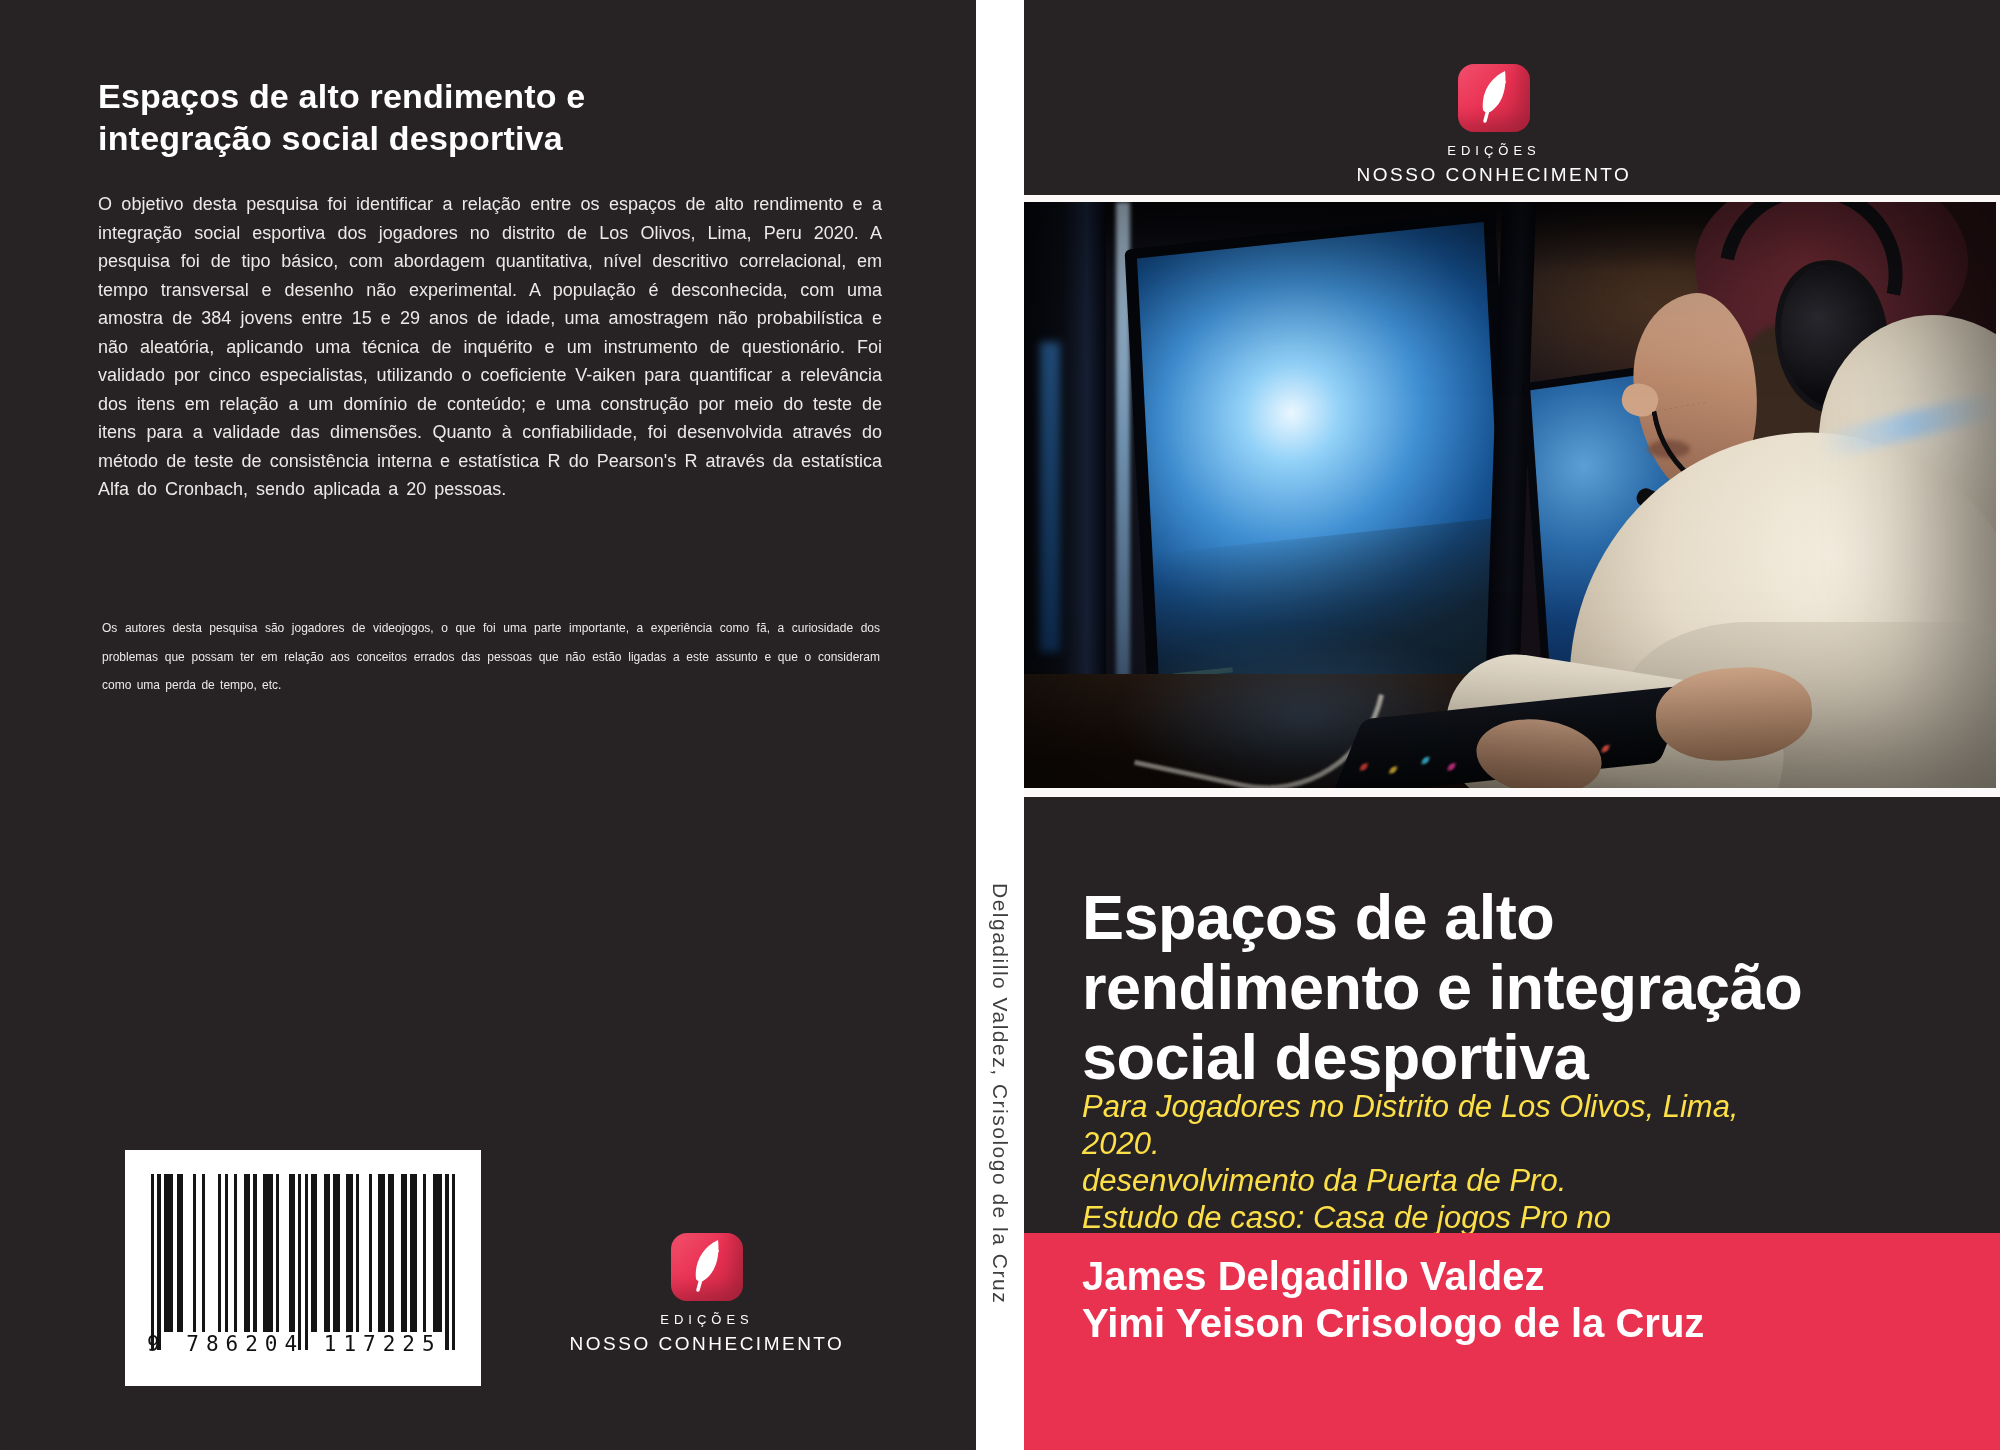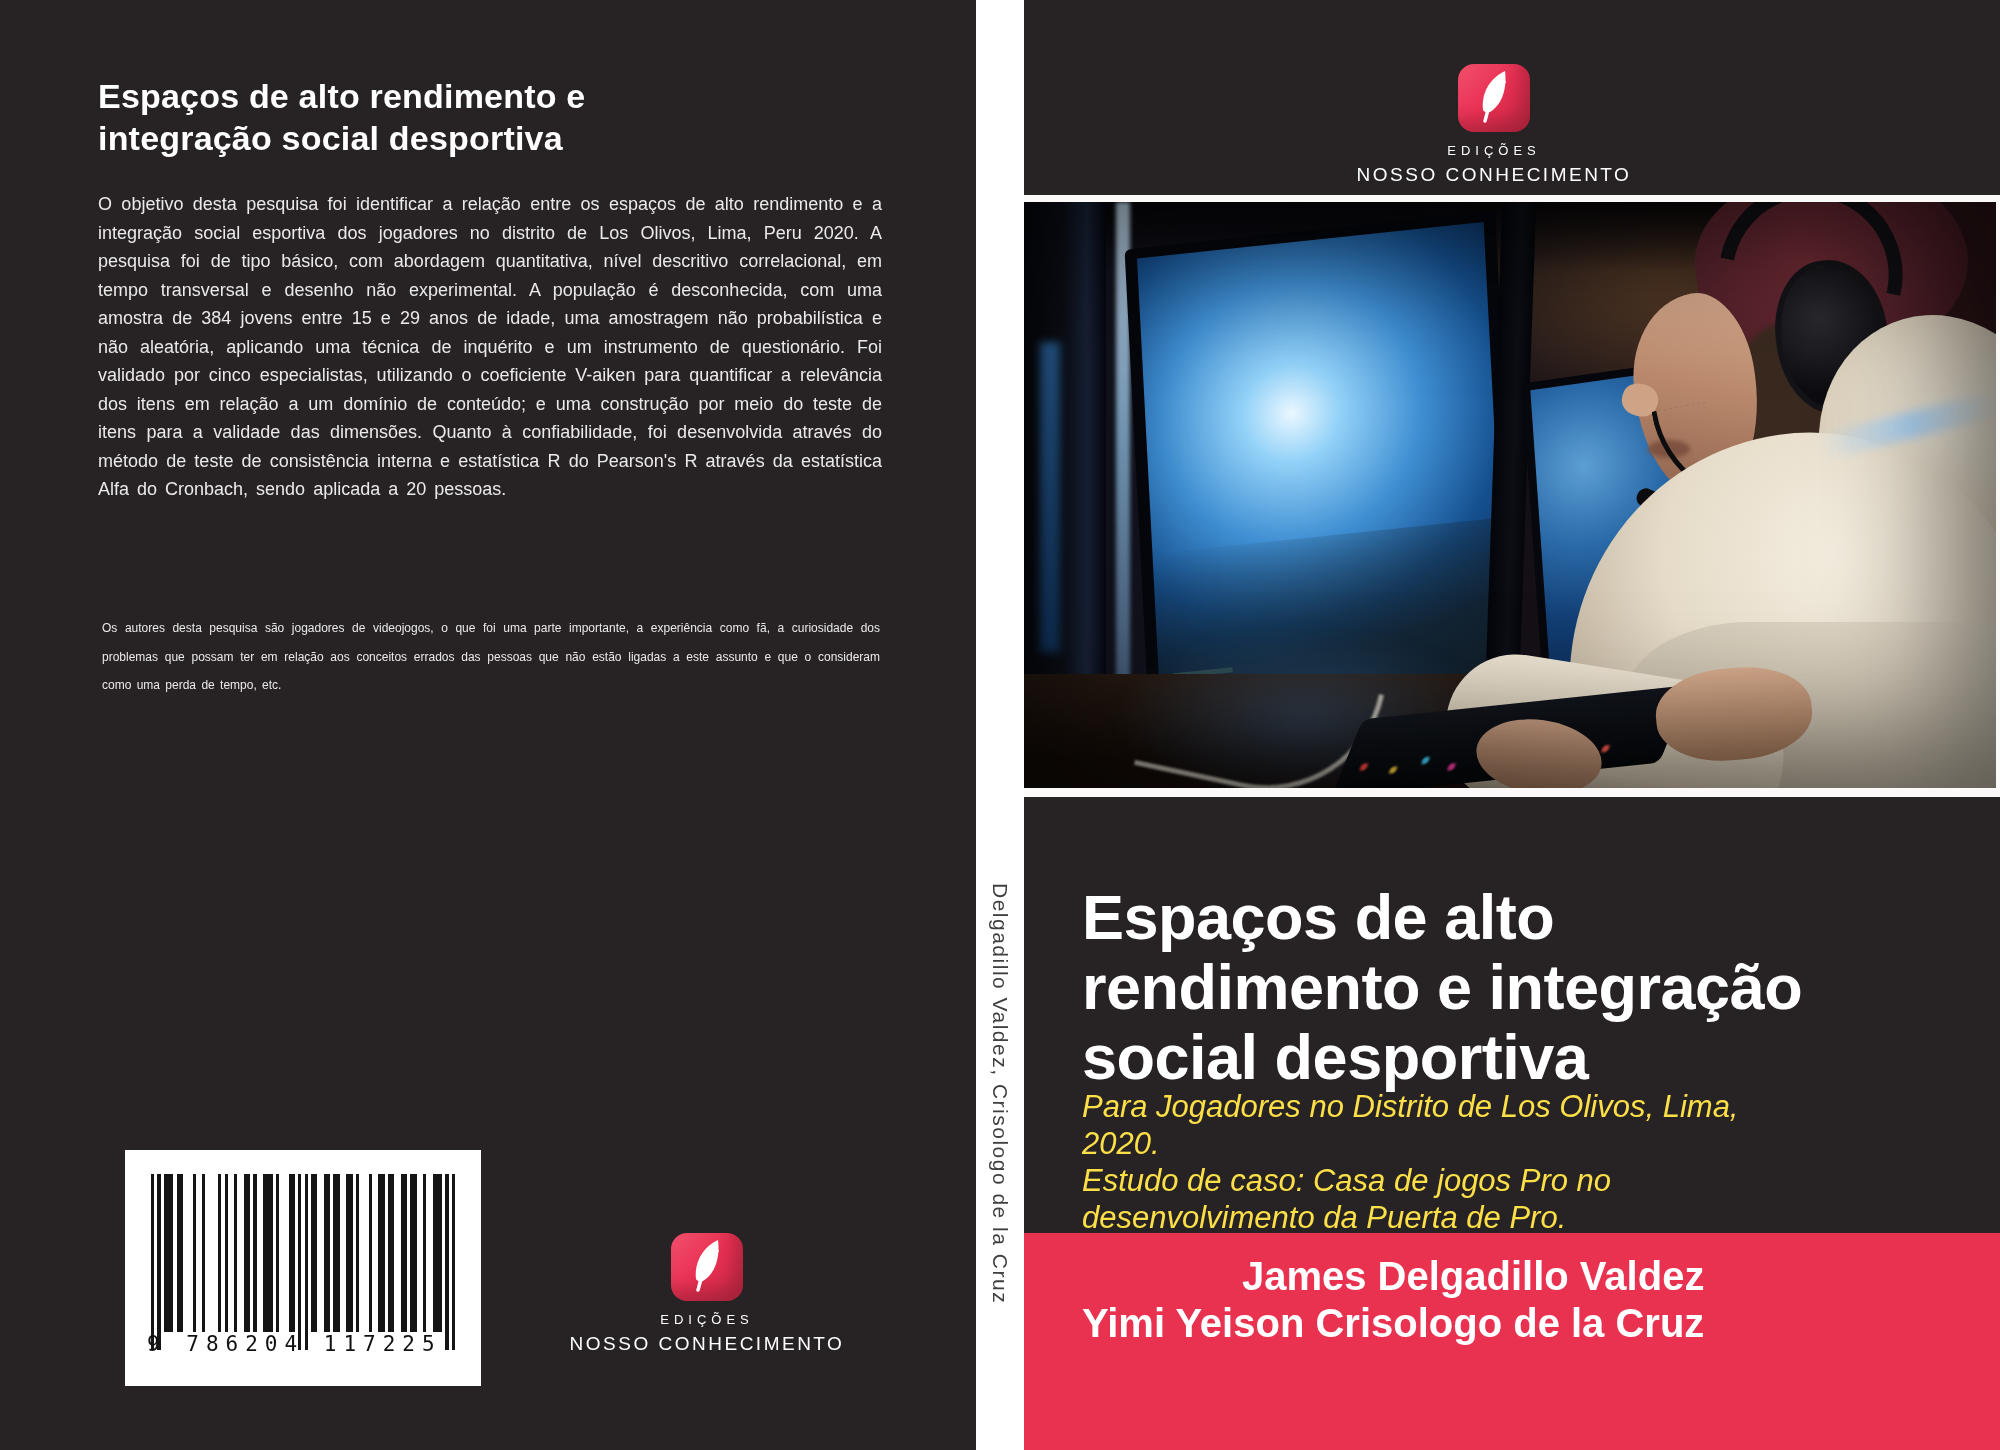--- a/index.html
+++ b/index.html
@@ -133,21 +133,21 @@
                152px 11px 0 #ff6a3e,186px 5px 0 #3e9aff,216px 11px 0 #ffdf6a,246px 7px 0 #ff5a4e;}
   .ph-vignette{left:0;top:0;width:100%;height:100%;box-shadow:inset 0 0 130px 40px rgba(0,0,0,.55);}
   .front-title{
     position:absolute;left:58px;top:830px;width:900px;
     font-size:63px;line-height:70px;font-weight:bold;color:#ffffff;letter-spacing:-.5px;
   }
   .front-subtitle{
     position:absolute;left:58px;top:1088px;width:880px;
     font-size:31px;line-height:37px;font-style:italic;color:#fde047;
   }
-  .red-band{position:absolute;left:0;top:1233px;width:976px;height:217px;background:#e93150;text-align:right;}
+  .red-band{position:absolute;left:0;top:1233px;width:976px;height:217px;background:#e93150;}
   .front-authors{position:absolute;left:58px;top:20px;font-size:40px;line-height:47px;font-weight:bold;color:#ffffff;}
 </style>
 </head>
 <body>
 
 <div class="book">
 
   <section class="back">
     <h1 class="back-title"><span>Espaços de alto rendimento e</span><br>
       <span>integração social desportiva</span>
@@ -277,22 +277,22 @@
     </div>
 
     <h2 class="front-title"><span>Espaços de alto</span><br>
       <span>rendimento e integração</span><br>
       <span>social desportiva</span>
     </h2>
 
     <div class="front-subtitle">
       <div>Para Jogadores no Distrito de Los Olivos, Lima,</div>
       <div>2020.</div>
+      <div>desenvolvimento da Puerta de Pro.</div>
       <div>Estudo de caso: Casa de jogos Pro no</div>
-      <div>desenvolvimento da Puerta de Pro.</div>
     </div>
 
     <div class="red-band">
       <div class="front-authors">
         <div>James Delgadillo Valdez</div>
         <div>Yimi Yeison Crisologo de la Cruz</div>
       </div>
     </div>
   </section>
 </div>

